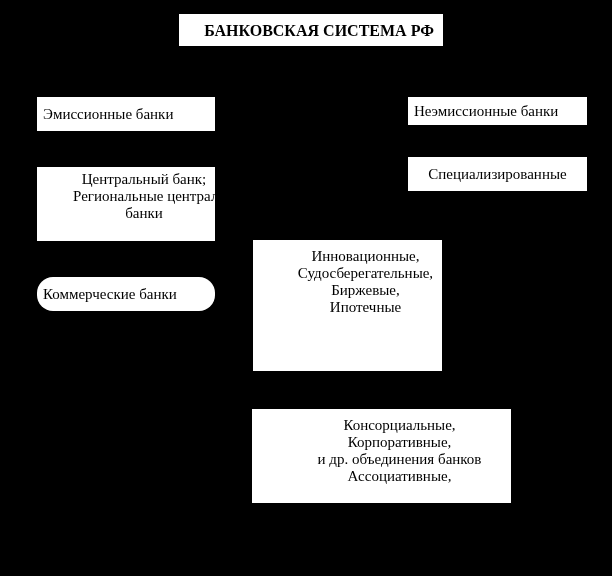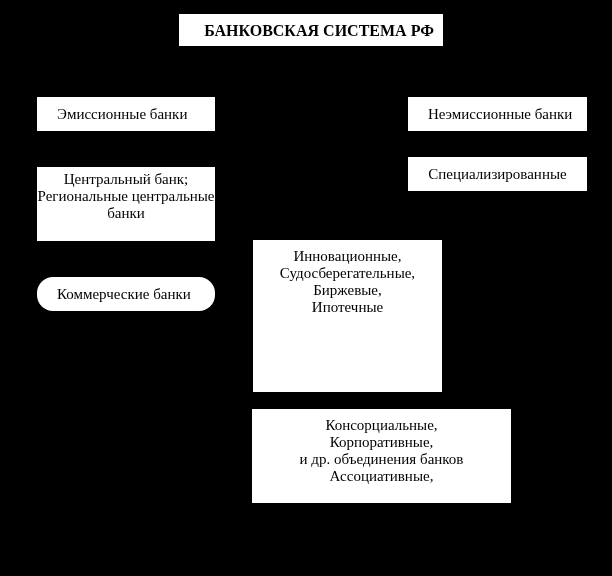--- a/index.html
+++ b/index.html
@@ -23,34 +23,34 @@
     line-height: 17px;
     box-sizing: border-box;
   }
   .box.title {
     left: 179px; top: 14px; width: 264px; height: 32px;
     display: flex; align-items: center; justify-content: center;
     font-weight: bold; font-size: 16px; padding-left: 16px;
   }
   .box.left-align {
     display: flex; align-items: center;
-    padding-left: 20px;
+    padding-left: 6px;
   }
   .box.emission      { left: 37px;  top: 97px;  width: 178px; height: 34px; }
-  .box.non-emission  { left: 408px; top: 97px;  width: 179px; height: 34px; }
+  .box.non-emission  { left: 408px; top: 97px;  width: 179px; height: 28px; }
   .box.specialized   { left: 408px; top: 157px; width: 179px; height: 34px;
                        display: flex; align-items: center; justify-content: center; }
   .box.central       { left: 37px;  top: 167px; width: 178px; height: 74px;
                        text-align: center; padding-top: 4px; }
   .box.commercial    { left: 37px;  top: 277px; width: 178px; height: 34px; border-radius: 16px; }
-  .box.spec-types    { left: 253px; top: 240px; width: 189px; height: 152px;
+  .box.spec-types    { left: 253px; top: 240px; width: 189px; height: 131px;
                        text-align: center; padding-top: 8px; }
   .box.associations  { left: 252px; top: 409px; width: 259px; height: 94px;
                        text-align: center; padding-top: 8px; }
-  .line { white-space: nowrap; }
+  .line { white-space: nowrap; padding-left: 36px; }
   .line.gap-above { }
 </style>
 </head>
 <body>
 
 <div class="canvas">
 
   <div class="box title">
     <span>БАНКОВСКАЯ СИСТЕМА РФ</span>
   </div>

